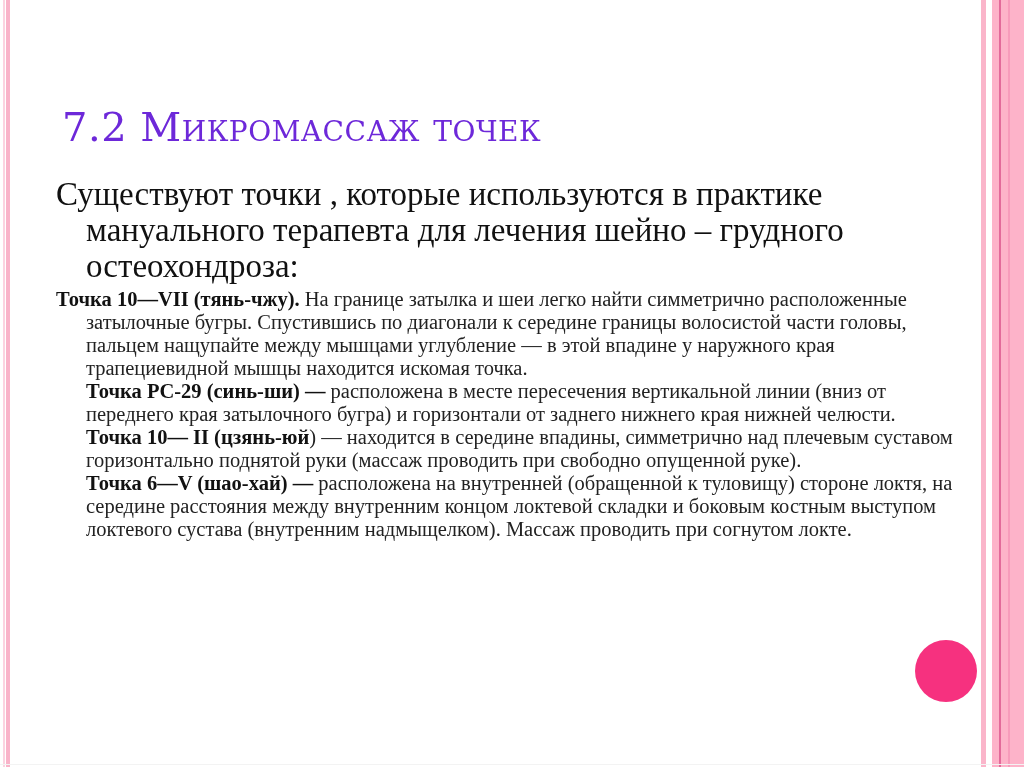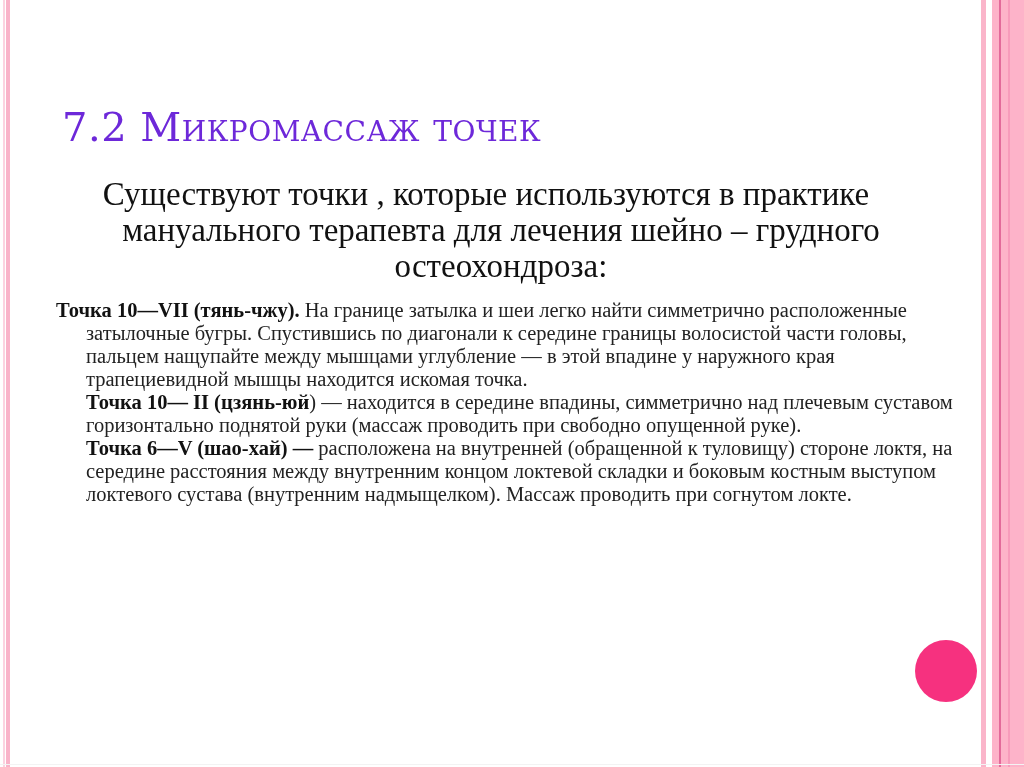--- a/index.html
+++ b/index.html
@@ -7,22 +7,22 @@
   .stripe { position:absolute; top:0; bottom:0; }
   .s-l1 { left:3px; width:2px; background:#fbd3e0; }
   .s-l2 { left:6px; width:4px; background:#f9b3c9; }
   .s-r1 { left:981px; width:5px; background:#fab5ca; }
   .s-r2 { left:992px; width:32px; background:#fdb3c9; }
   .s-r3 { left:999px; width:2px; background:#e36a9a; }
   .s-r4 { left:1008px; width:2px; background:#f79bbb; }
   .bottom-line { position:absolute; left:0; right:0; top:764px; height:1px; background:#f3f3f3; }
   .title { position:absolute; left:62px; top:104px; font-family:"DejaVu Serif","Liberation Serif",serif; font-size:40px; color:#6d28d9; font-variant:small-caps; letter-spacing:0.5px; white-space:nowrap; }
   .intro { position:absolute; left:56px; top:176px; width:860px; font-family:"Liberation Serif","DejaVu Serif",serif; font-size:33px; line-height:36px; color:#111; }
-  .intro p { margin:0; padding-left:30px; text-indent:-30px;text-align:center; }
-  .body { position:absolute; left:56px; top:288px; width:920px; font-family:"Liberation Serif","DejaVu Serif",serif; font-size:20.5px; line-height:23px; color:#222;margin-top:11px; }
+  .intro p { margin:0; padding-left:30px; text-indent:-30px; }
+  .body { position:absolute; left:56px; top:288px; width:920px; font-family:"Liberation Serif","DejaVu Serif",serif; font-size:20.5px; line-height:23px; color:#222; }
   .para { margin:0; padding-left:30px; text-indent:-30px; }
   .para.sub { padding-left:30px; text-indent:0; }
   .bold { font-weight:bold; color:#111; }
   .dot { position:absolute; left:915px; top:640px; width:62px; height:62px; border-radius:50%; background:#f6317f; }
 </style>
 </head>
 <body>
 
 <div class="stripe s-l1"></div>
 <div class="stripe s-l2"></div>
@@ -33,17 +33,18 @@
 <div class="bottom-line"></div>
 
 <div class="title">7.2 Микромассаж точек</div>
 
 <div class="intro">
   <p>Существуют точки , которые используются в практике мануального терапевта для лечения шейно – грудного остеохондроза:</p>
 </div>
 
 <div class="body">
   <p class="para"><span class="bold">Точка 10—VII (тянь-чжу).</span><span> На границе затылка и шеи легко найти симметрично расположенные затылочные бугры. Спустившись по диагонали к середине границы волосистой части головы, пальцем нащупайте между мышцами углубление — в этой впадине у наружного края трапециевидной мышцы находится искомая точка.</span></p>
+  <p class="para sub"><span class="bold">Точка PC-29 (синь-ши) —</span><span> расположена в месте пересечения вертикальной линии (вниз от переднего края затылочного бугра) и горизонтали от заднего нижнего края нижней челюсти.</span></p>
   <p class="para sub"><span class="bold">Точка 10— II (цзянь-юй</span><span>) — находится в середине впадины, симметрично над плечевым суставом горизонтально поднятой руки (массаж проводить при свободно опущенной руке).</span></p>
   <p class="para sub"><span class="bold">Точка 6—V (шао-хай) —</span><span> расположена на внутренней (обращенной к туловищу) стороне локтя, на середине расстояния между внутренним концом локтевой складки и боковым костным выступом локтевого сустава (внутренним надмыщелком). Массаж проводить при согнутом локте.</span></p>
 </div>
 
 <div class="dot"></div>
 
 </body></html>

